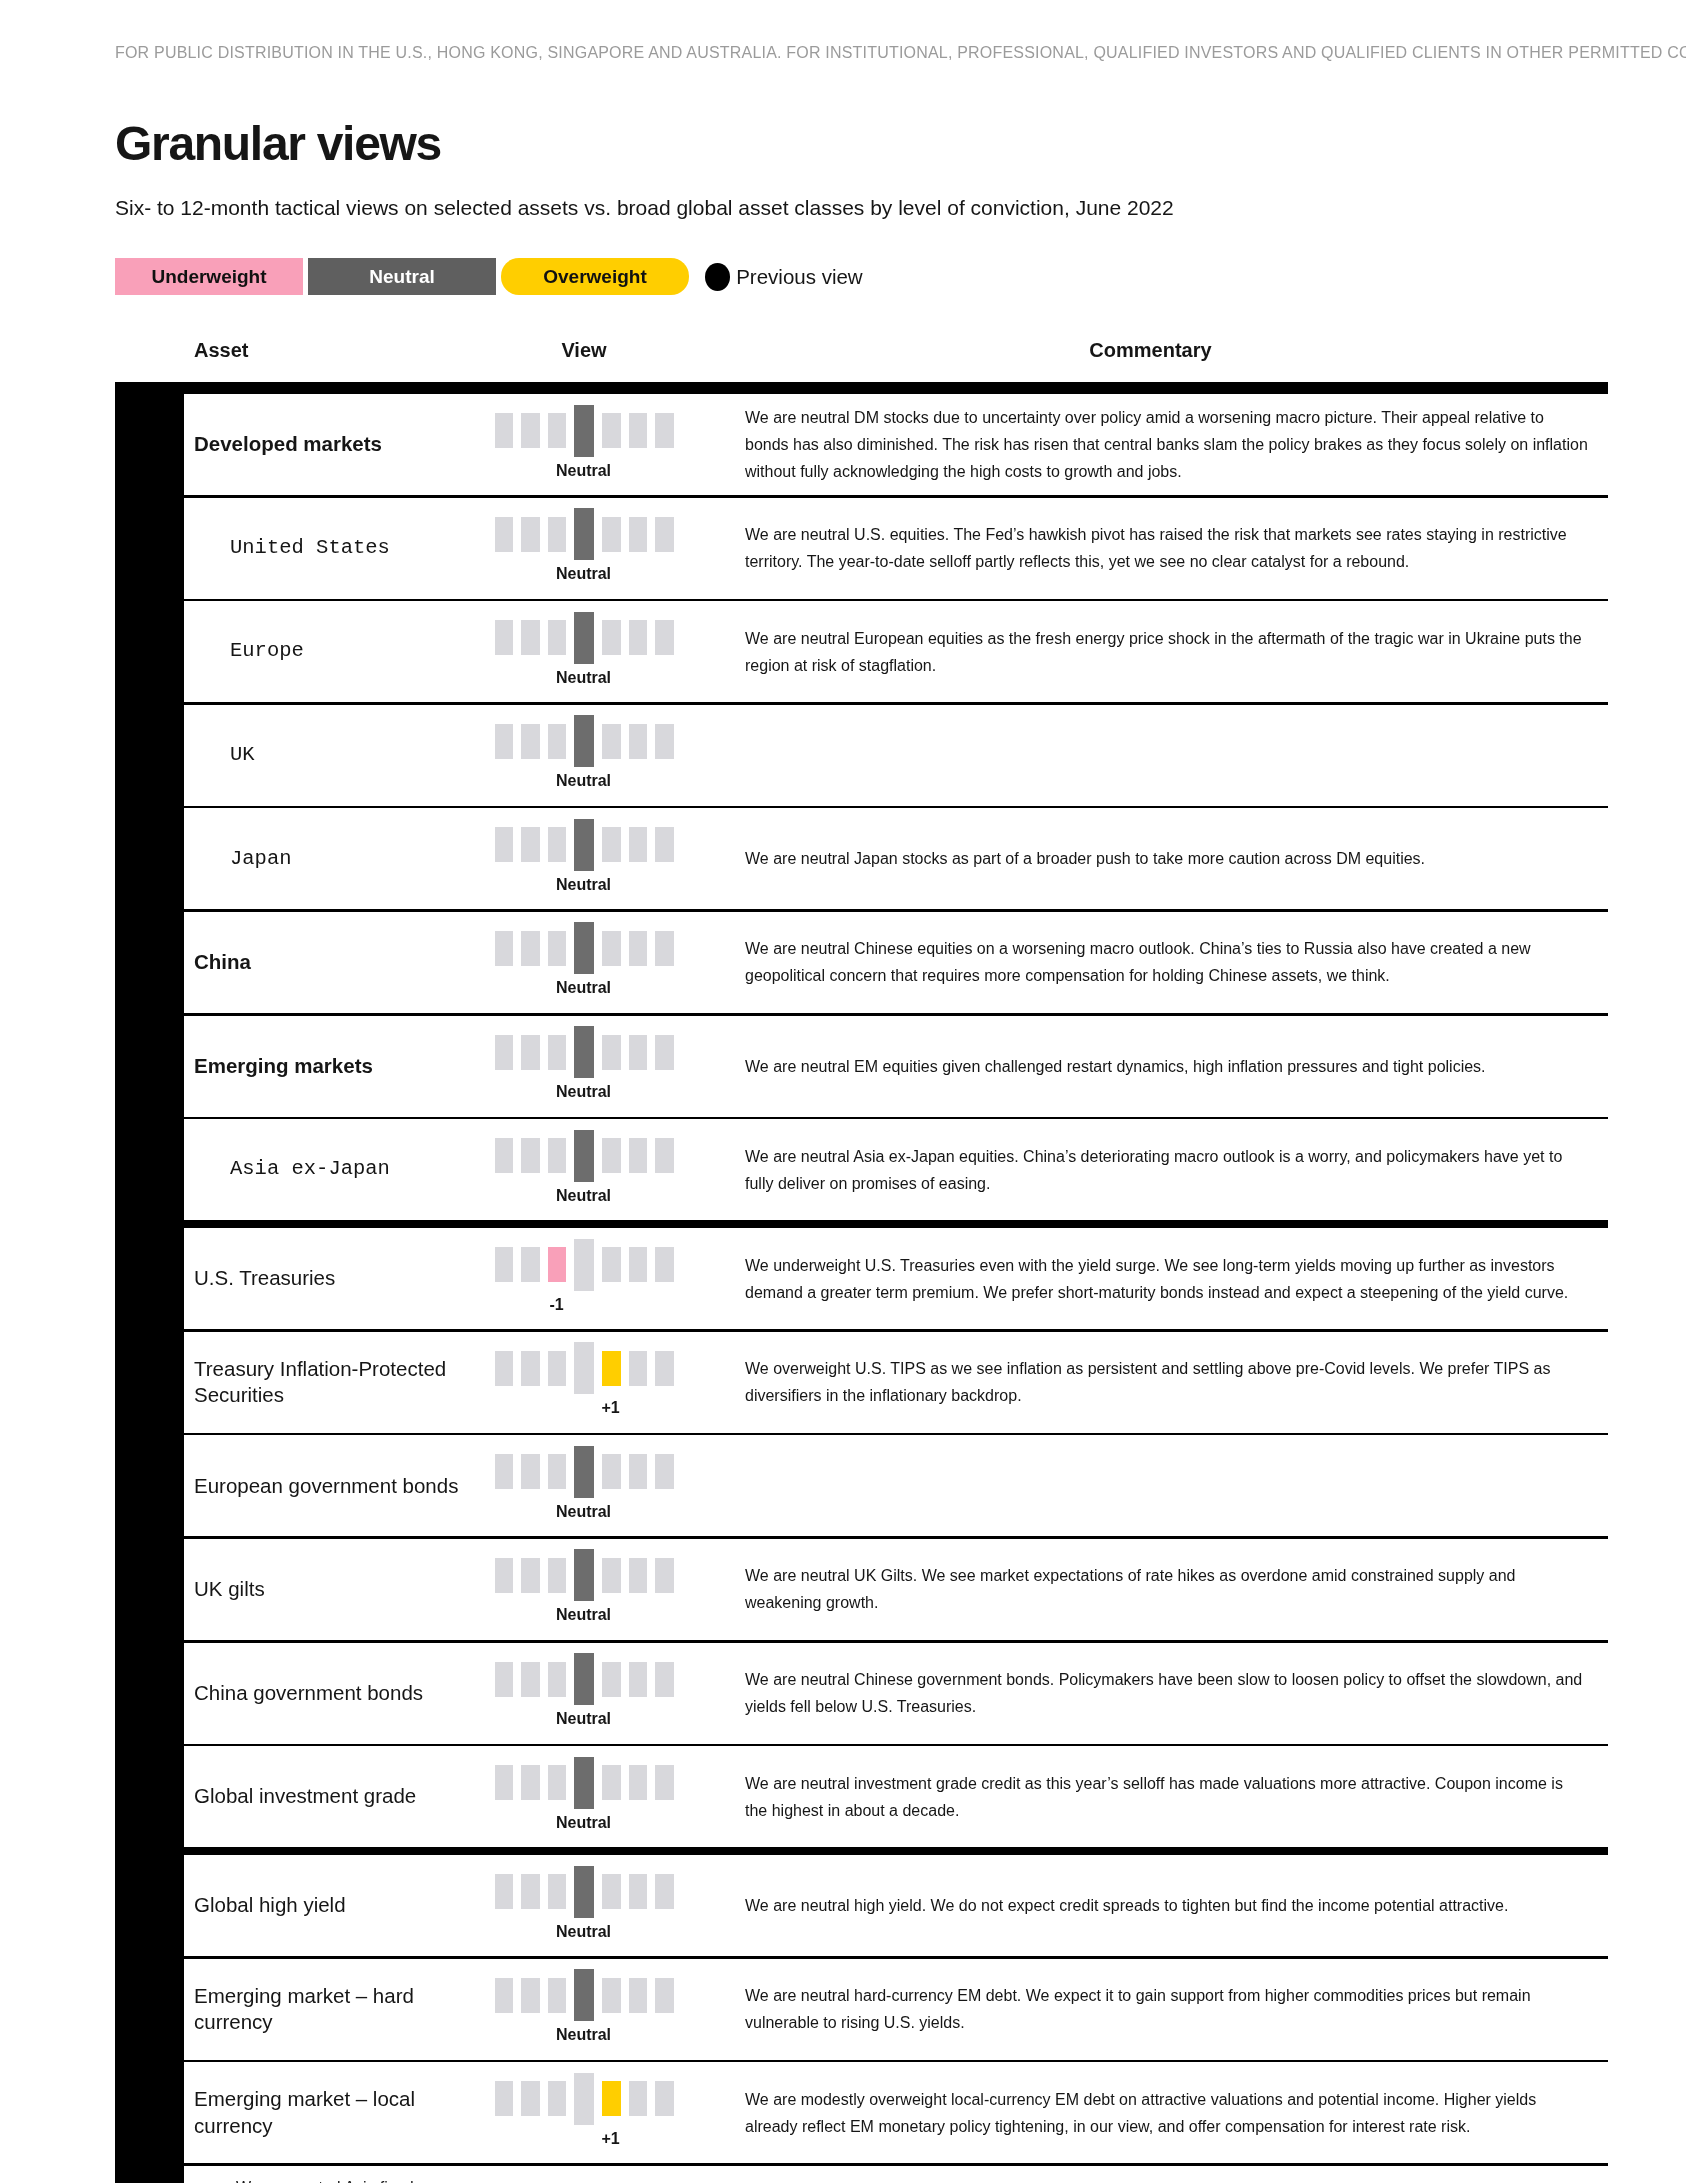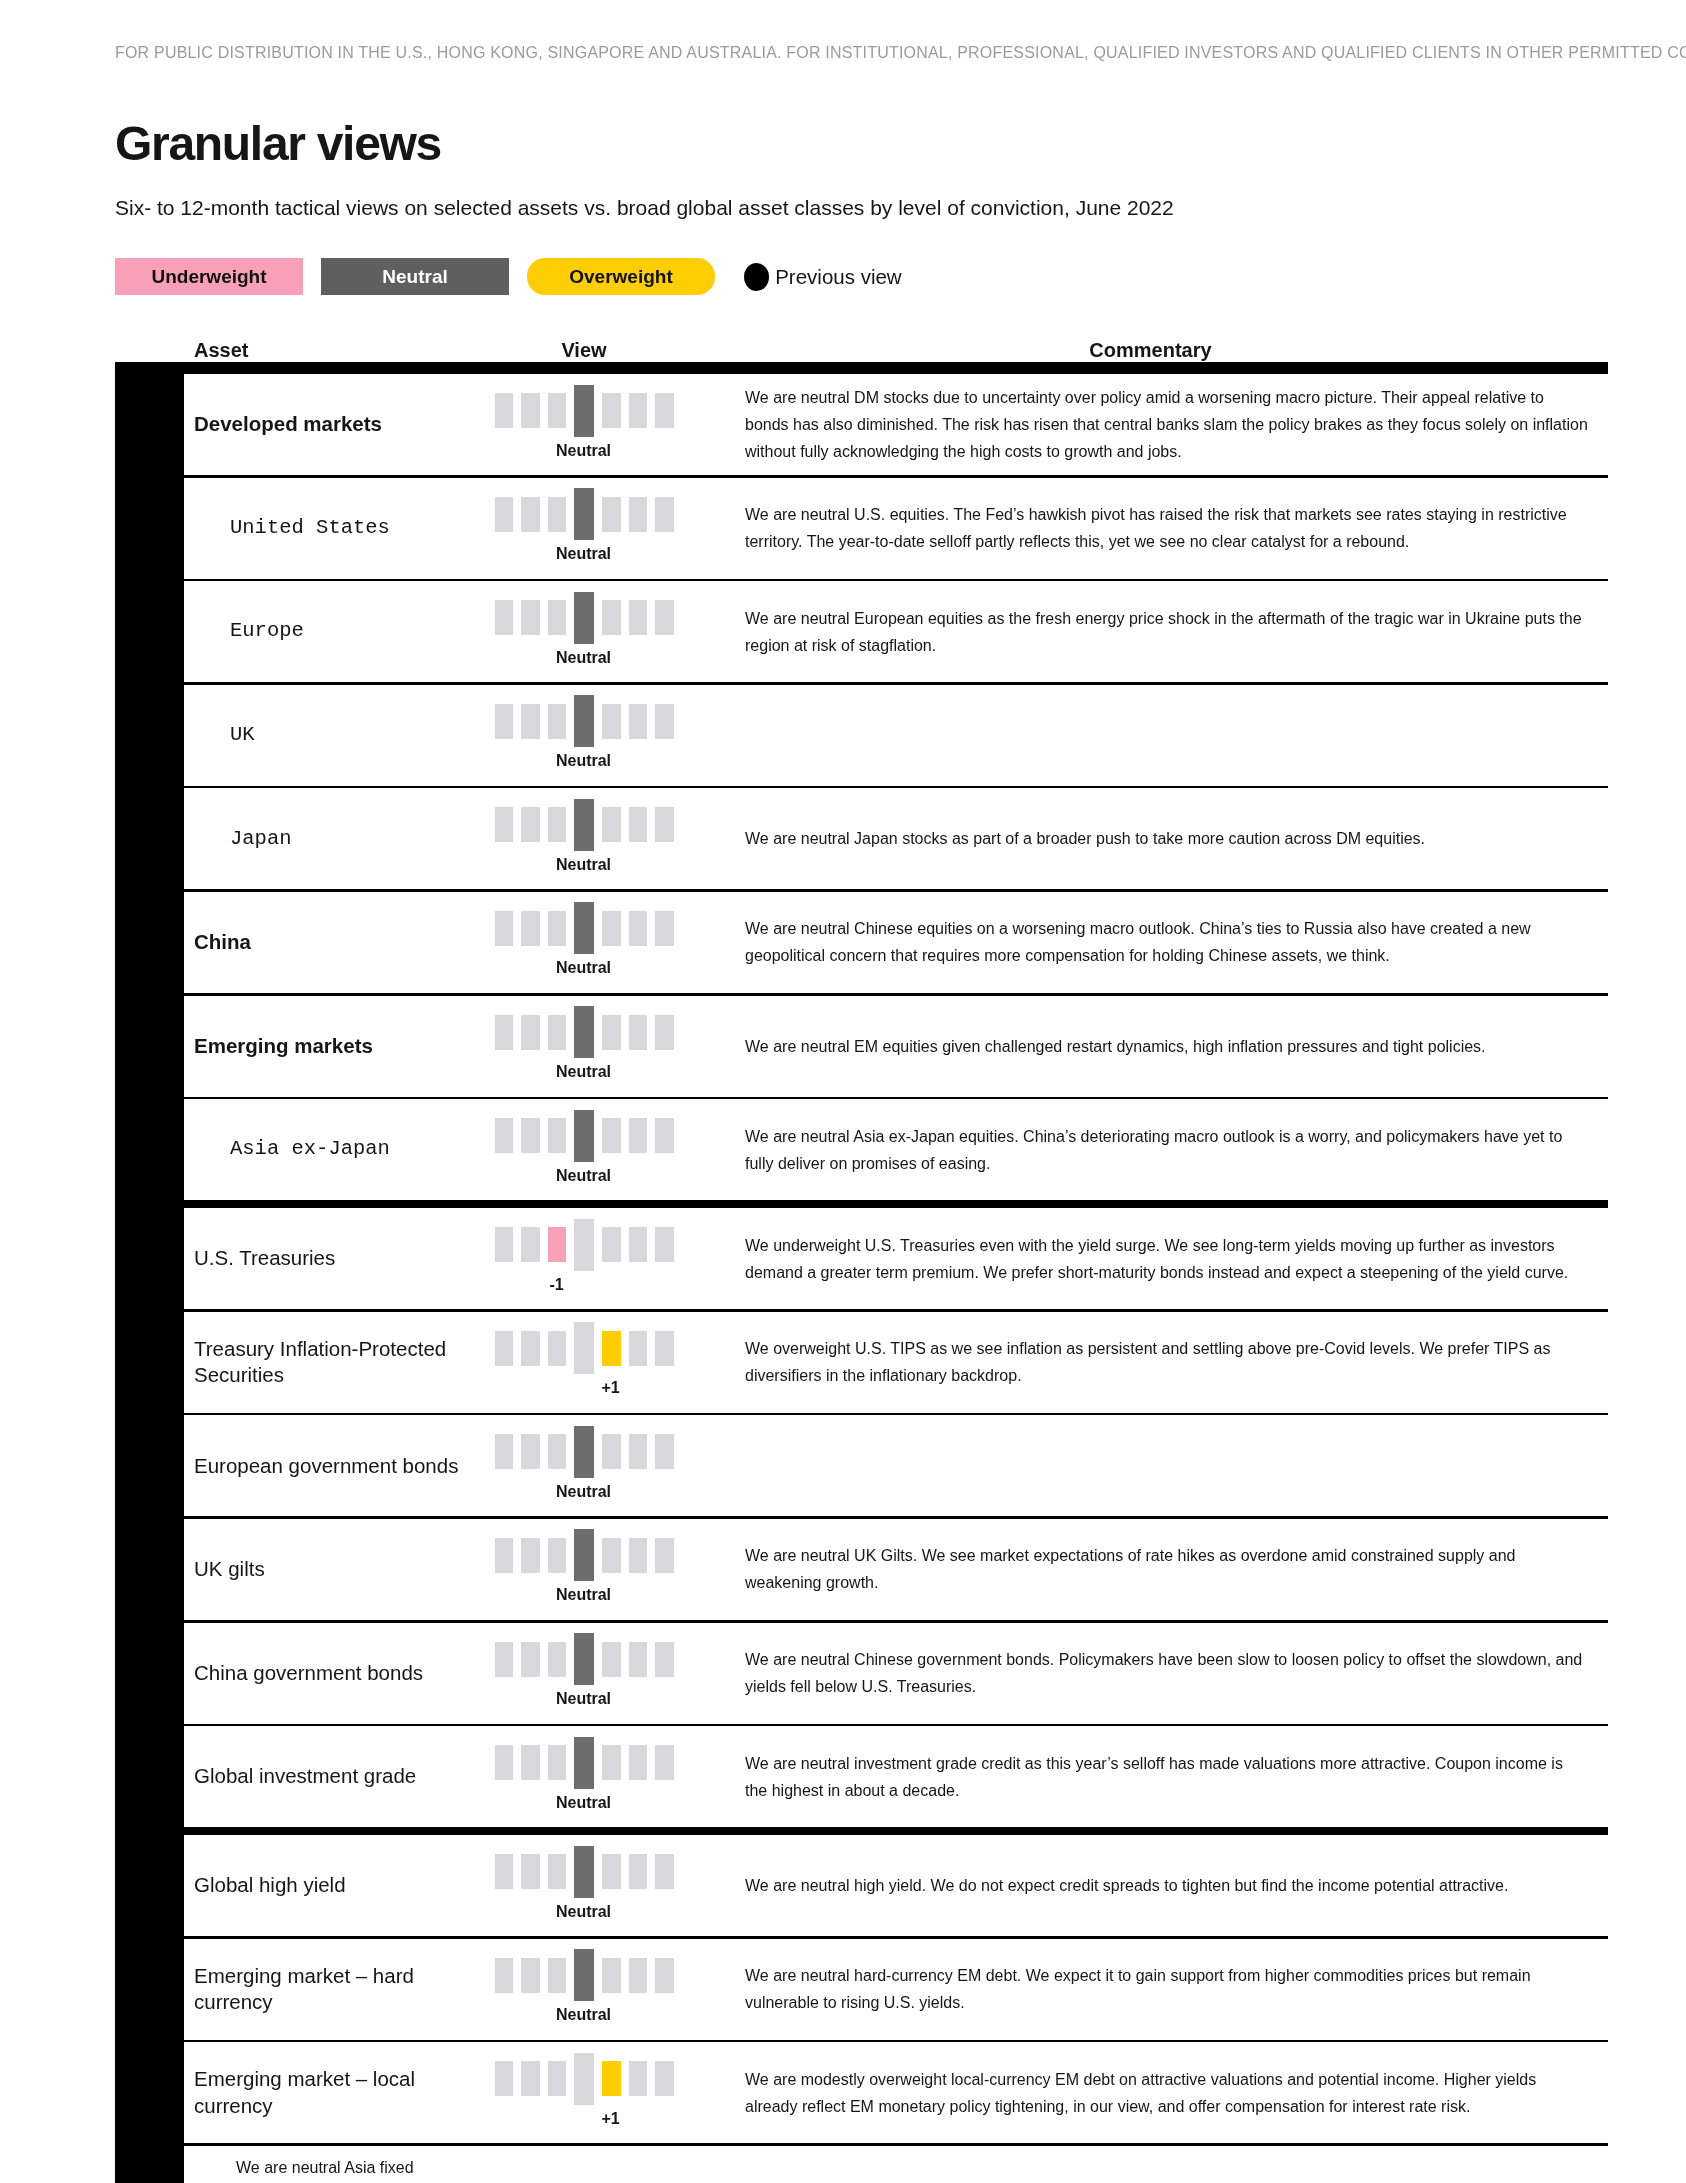--- a/index.html
+++ b/index.html
@@ -4,30 +4,30 @@
 <style>
   html,body{margin:0;padding:0;background:#ffffff;}
   body{font-family:"Liberation Sans", sans-serif;color:#161616;}
   .page{width:1687px;min-height:2183px;box-sizing:border-box;padding:44px 79px 26.5px 115px;position:relative;}
 
   .disclaimer{font-size:16px;color:#9B9B9B;letter-spacing:0.2px;white-space:nowrap;}
 
   .title{font-size:48px;font-weight:800;letter-spacing:-1.3px;margin-top:54px;}
   .subtitle{font-size:21px;margin-top:25px;}
 
-  .legend{display:flex;align-items:center;margin-top:38px;gap:18px;}
+  .legend{display:flex;align-items:center;margin-top:38px;gap:5px;}
   .chip{width:188px;height:37px;display:flex;align-items:center;justify-content:center;
         font-size:19px;font-weight:bold;box-sizing:border-box;}
   .chip.underweight{background:var(--underweight,#F9A0B9);color:#111;}
   .chip.neutralchip{background:var(--neutral-chip,#5F5F5F);color:#ffffff;}
   .chip.overweight{background:var(--overweight,#FFCE00);color:#111;border-radius:18px;}
   .prev{display:flex;align-items:center;margin-left:10.6px;gap:6.6px;font-size:20.5px;}
   .dot{width:25px;height:28px;background:#000;border-radius:50%;flex:0 0 auto;}
 
-  .headers{display:grid;grid-template-columns:69px 291px 218px 1fr;margin-top:44px;margin-bottom:0;
+  .headers{display:grid;grid-template-columns:69px 291px 218px 1fr;margin-top:44px;margin-bottom:20px;
            font-weight:bold;font-size:20px;}
   .h-asset{grid-column:2;padding-left:10px;}
   .h-view{grid-column:3;text-align:center;}
   .h-comment{grid-column:4;text-align:center;}
 
   .table-top{height:12px;background:#000;}
   .tbody{border-left:69px solid #000;}
 
   .sep{height:2.6px;background:#000;}
   .sep.thick{height:8px;}

